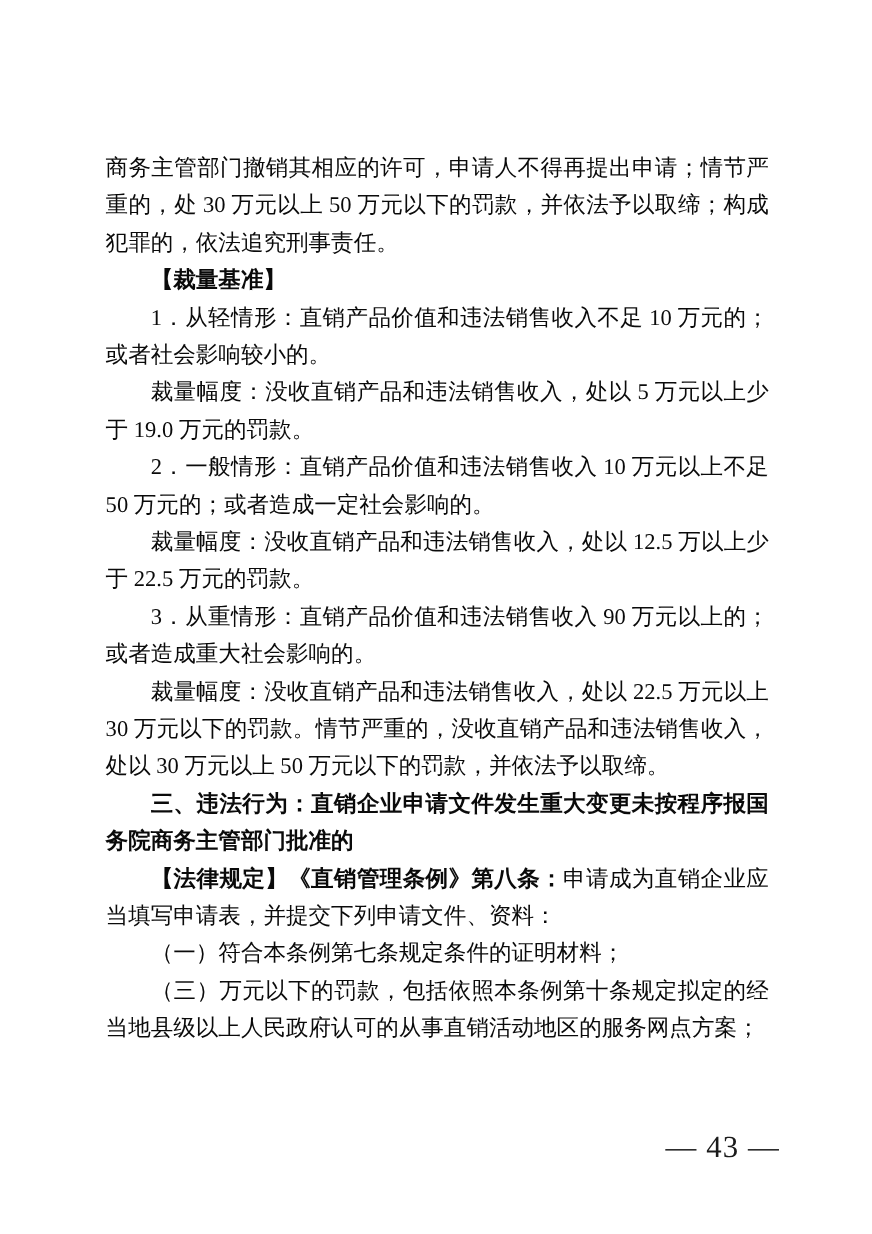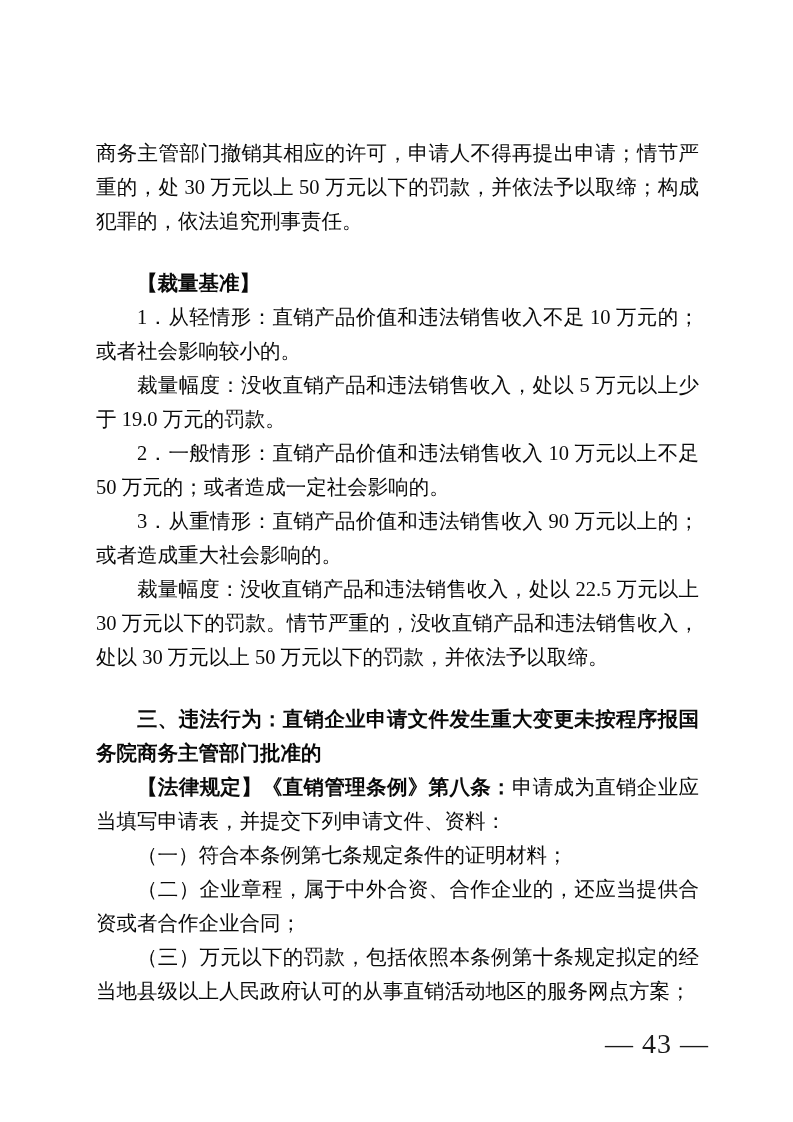--- a/index.html
+++ b/index.html
@@ -33,21 +33,20 @@
     text-align: justify;
     text-justify: inter-character;
     word-break: break-all;
   }
   .indent {
     text-indent: 2em;
   }
   .hei {
     font-family: "Liberation Sans", "DejaVu Sans", sans-serif;
     font-weight: 700;
-    margin-top: 28px;
   }
   .page-number {
     position: absolute;
     left: 557px;
     top: 1030px;
     width: 200px;
     text-align: center;
     font-size: 28px;
     line-height: 28px;
     color: #1a1a1a;
@@ -57,22 +56,22 @@
 </head>
 <body>
 
 <div class="page">
   <div class="text-block">
     <p class="para">商务主管部门撤销其相应的许可，申请人不得再提出申请；情节严重的，处 30 万元以上 50 万元以下的罚款，并依法予以取缔；构成犯罪的，依法追究刑事责任。</p>
     <p class="para indent hei">【裁量基准】</p>
     <p class="para indent">1．从轻情形：直销产品价值和违法销售收入不足 10 万元的；或者社会影响较小的。</p>
     <p class="para indent">裁量幅度：没收直销产品和违法销售收入，处以 5 万元以上少于 19.0 万元的罚款。</p>
     <p class="para indent">2．一般情形：直销产品价值和违法销售收入 10 万元以上不足 50 万元的；或者造成一定社会影响的。</p>
+    <p class="para indent">裁量幅度：没收直销产品和违法销售收入，处以 12.5 万以上少于 22.5 万元的罚款。</p>
     <p class="para indent">3．从重情形：直销产品价值和违法销售收入 90 万元以上的；或者造成重大社会影响的。</p>
     <p class="para indent">裁量幅度：没收直销产品和违法销售收入，处以 22.5 万元以上 30 万元以下的罚款。情节严重的，没收直销产品和违法销售收入，处以 30 万元以上 50 万元以下的罚款，并依法予以取缔。</p>
     <p class="para indent hei">三、违法行为：直销企业申请文件发生重大变更未按程序报国务院商务主管部门批准的</p>
     <p class="para indent"><span class="hei">【法律规定】《直销管理条例》第八条：</span><span>申请成为直销企业应当填写申请表，并提交下列申请文件、资料：</span></p>
     <p class="para indent">（一）符合本条例第七条规定条件的证明材料；</p>
-    <p class="para indent">（二）企业章程，属于中外合资、合作企业的，还应当提供合资或者合作企业合同；</p>
     <p class="para indent">（三）万元以下的罚款，包括依照本条例第十条规定拟定的经当地县级以上人民政府认可的从事直销活动地区的服务网点方案；</p>
   </div>
   <div class="page-number">— 43 —</div>
 </div>
 
 </body></html>

